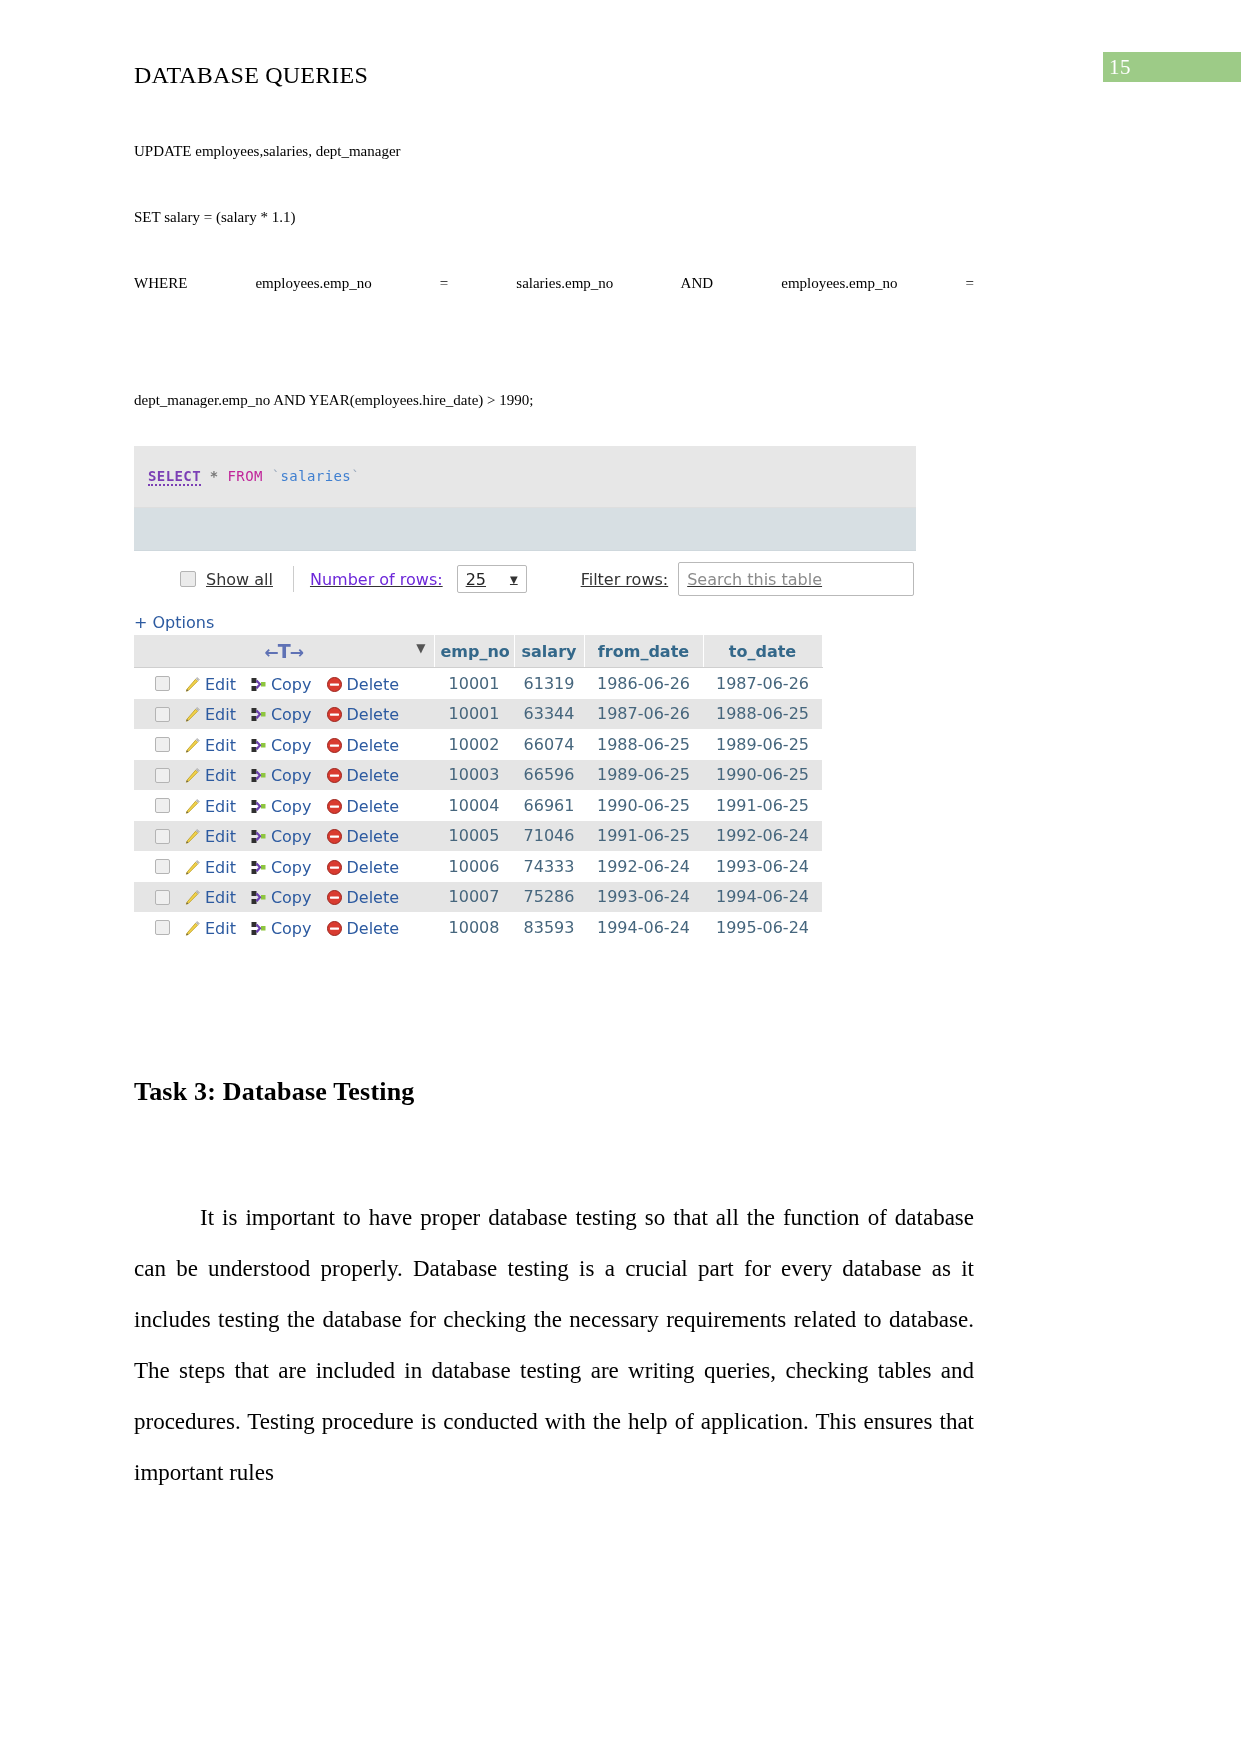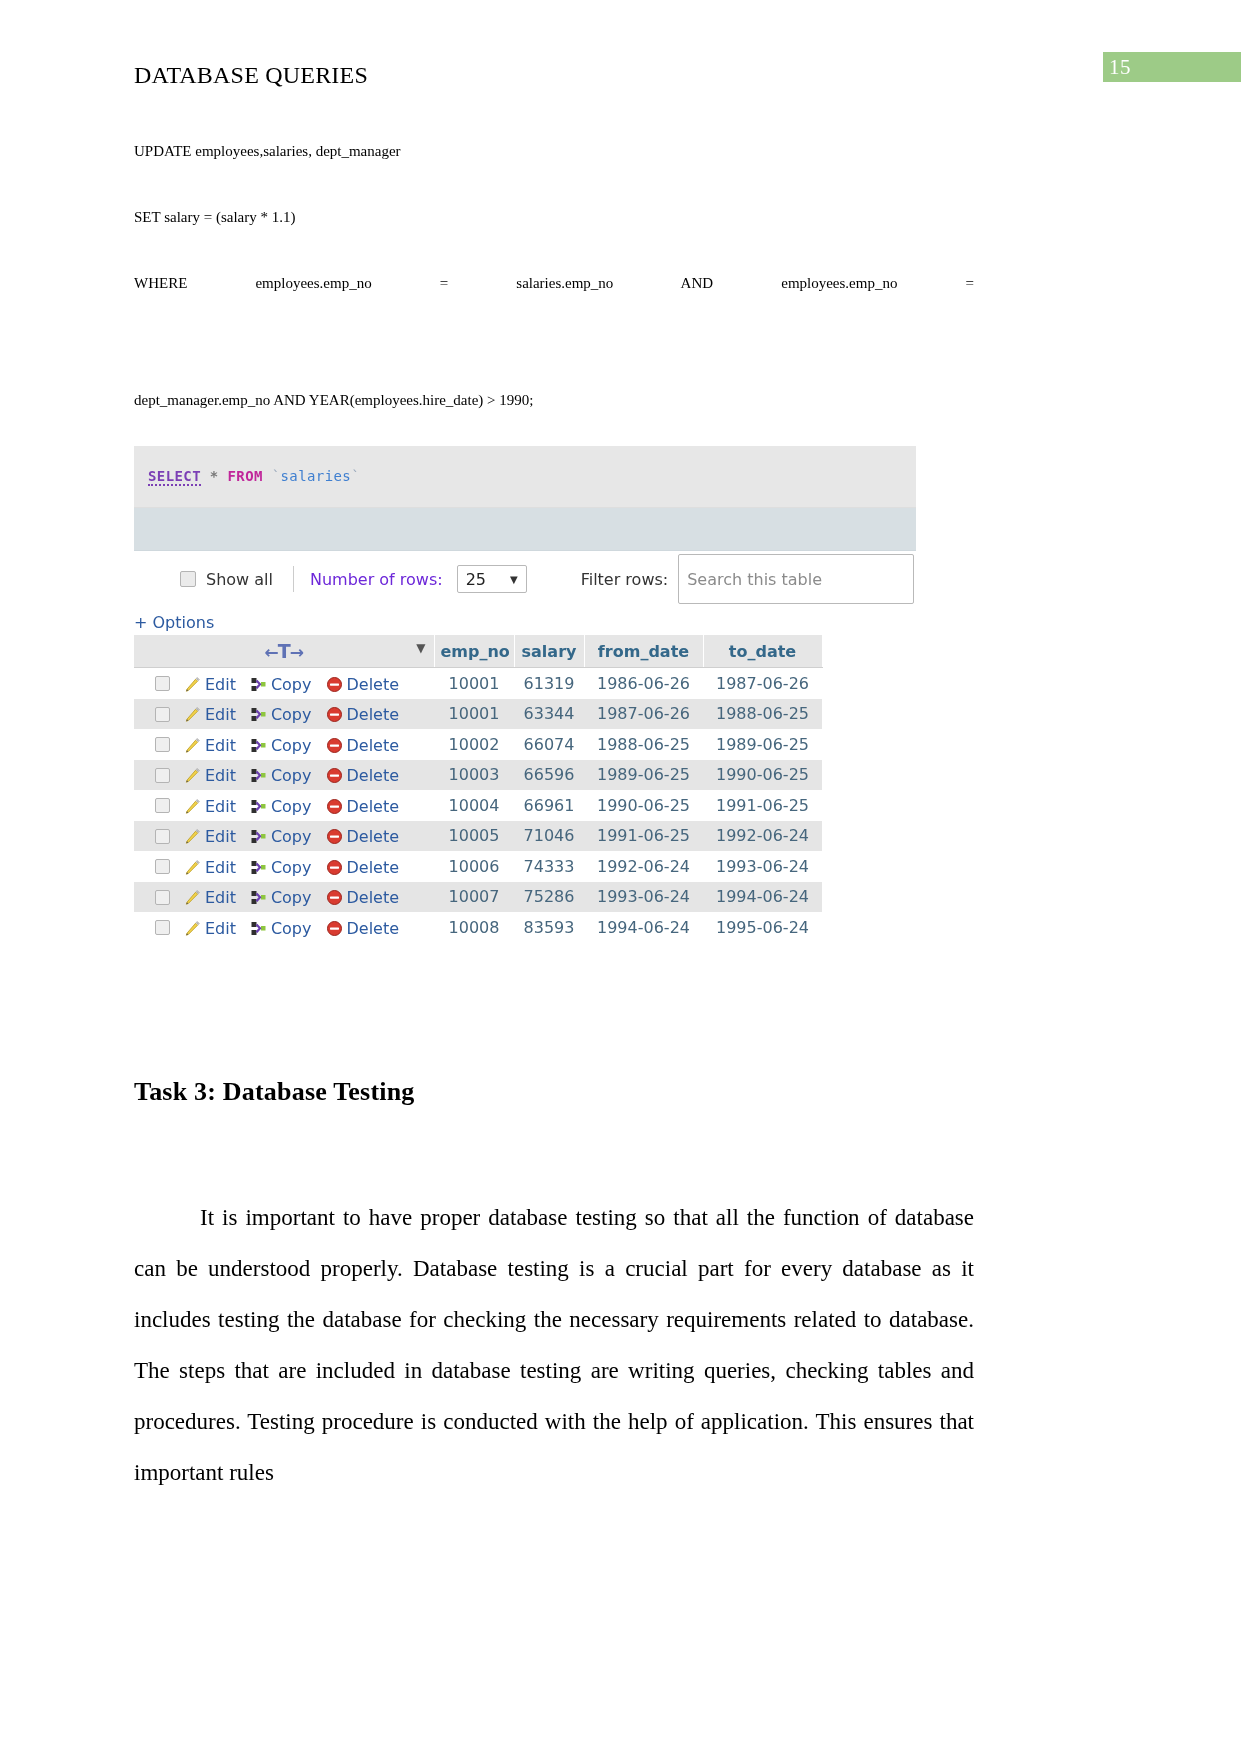--- a/index.html
+++ b/index.html
@@ -99,39 +99,40 @@
     font-size: 14px;
     letter-spacing: 0.4px;
     white-space: nowrap;
   }
   .kw-select {
     color: #7b3fb5;
     font-weight: bold;
     border-bottom: 2px dotted #7b3fb5;
   }
   .kw-star { color: #777777; font-weight: bold; }
-  .kw-from { color: #c0269a; font-weight: bold; }
+  .kw-from { color: #c0269a; font-weight: normal; }
   .kw-tbl  { color: #3f7fd0; }
   .kw-tick { color: #99a8bb; }
 
   .pma-subbar {
     background: #d7dfe3;
     height: 42px;
     border-bottom: 1px solid #cfd8dd;
   }
 
   .pma-controls {
     height: 56px;
     display: flex;
     align-items: center;
     padding-left: 46px;
     box-sizing: border-box;
     background: #ffffff;
     font-size: 16px;
     color: #333333;
+    text-decoration: underline;
   }
 
   .chk {
     width: 14px;
     height: 14px;
     border: 1px solid #b4b4b4;
     background: #ebebeb;
     display: inline-block;
     border-radius: 2px;
     margin-right: 10px;
@@ -161,21 +162,21 @@
     box-sizing: border-box;
     font-size: 16px;
     color: #222;
   }
   .caret { font-size: 10px; color: #333; }
 
   .lbl-filter { margin-left: 54px; margin-right: 10px; color: #333; }
 
   .input-filter {
     width: 236px;
-    height: 50px;
+    height: 34px;
     border: 1px solid #b9b9b9;
     background: #ffffff;
     border-radius: 2px;
     display: flex;
     align-items: center;
     padding: 0 8px;
     box-sizing: border-box;
     font-size: 16px;
     color: #8b8b8b;
   }

